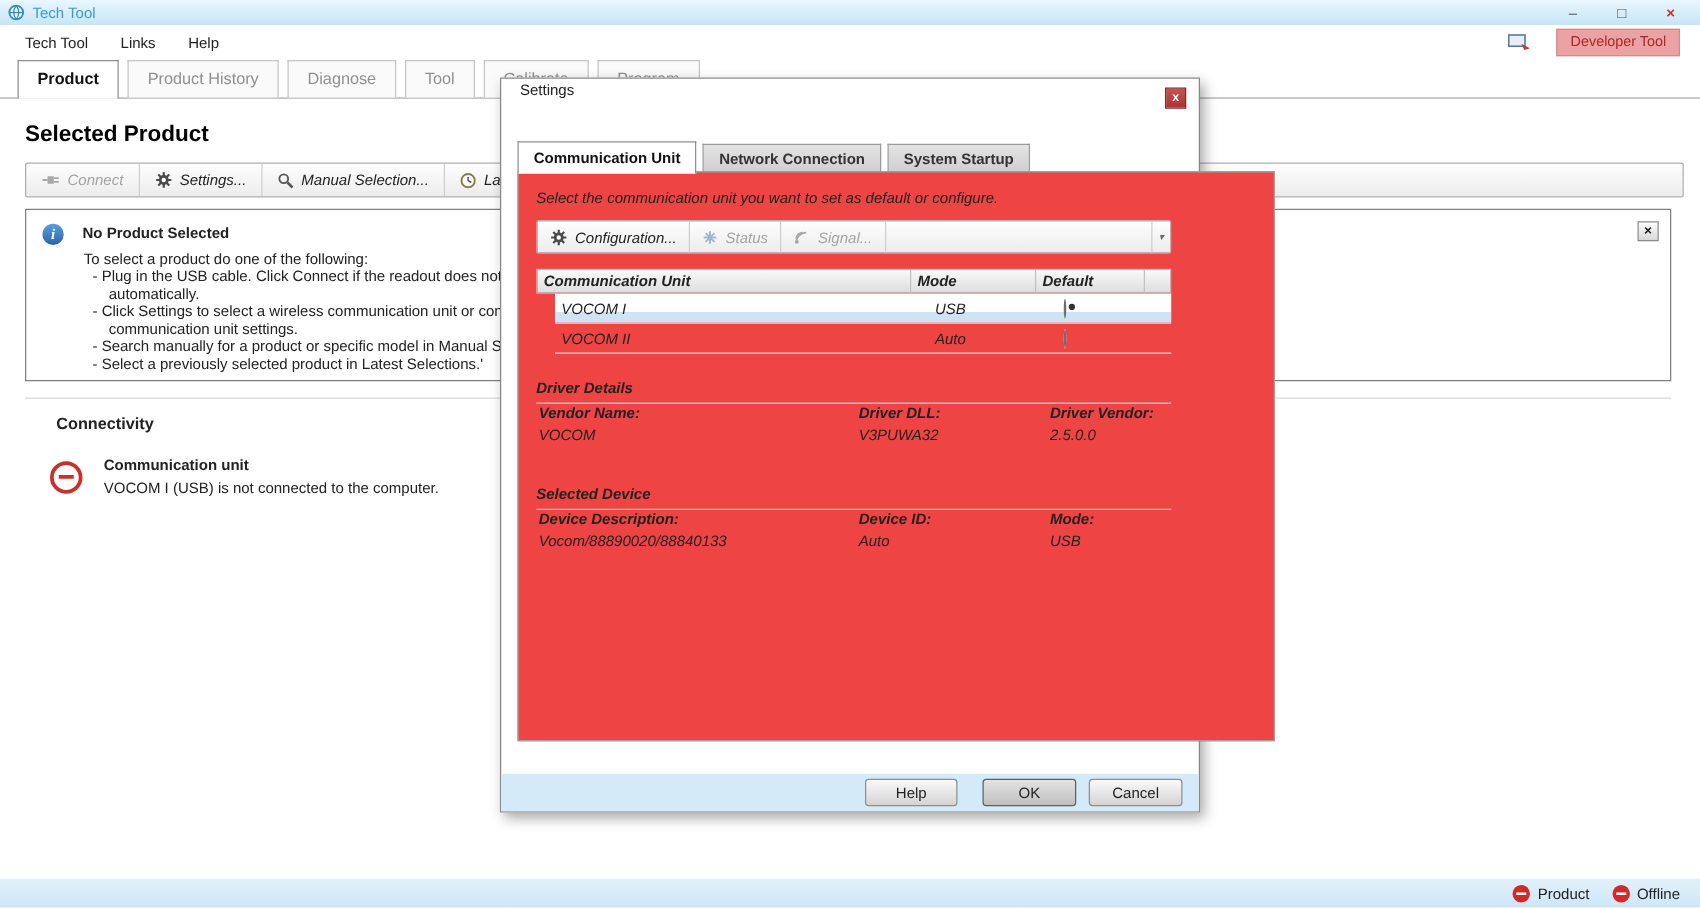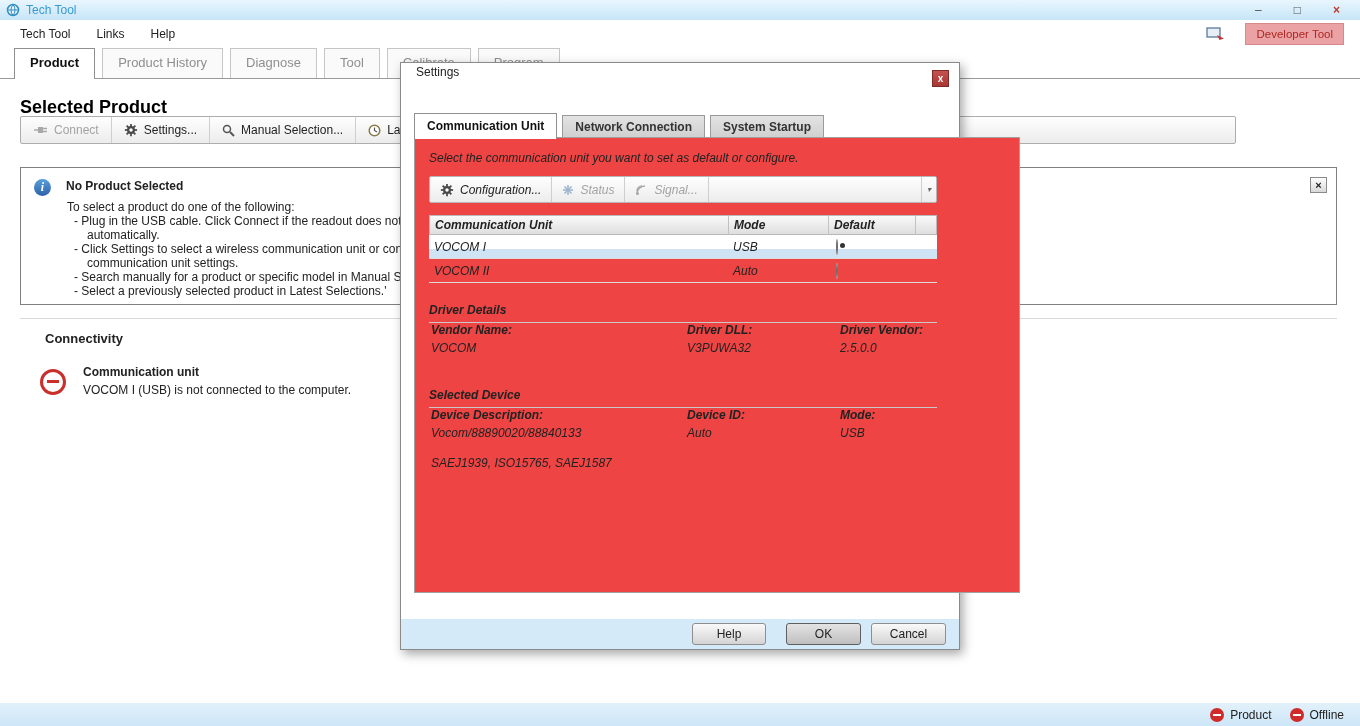--- a/index.html
+++ b/index.html
@@ -31,23 +31,23 @@
     border-bottom:1px solid #9a9a9a;display:flex;align-items:flex-end;padding-left:14px;}
   .tab{height:30px;line-height:28px;padding:0 15px;margin-right:7px;font-size:13px;
     border:1px solid #c6c6c6;border-bottom:none;background:#fafafa;color:#8f8f8f;}
   .tab.active{height:31px;margin-bottom:-1px;background:#fff;color:#111;
     font-weight:bold;border-color:#8f8f8f;position:relative;z-index:2;}
 
   
   .main{position:absolute;left:0;top:79px;width:1360px;bottom:23px;background:#fff;}
   .page-title{position:absolute;left:20px;top:18px;font-size:18px;font-weight:bold;color:#000;}
 
-  .main-toolbar{position:absolute;left:20px;top:37px;width:1216px;height:28px;
+  .main-toolbar{position:absolute;left:20px;top:51px;width:1327px;height:28px;
     border:1px solid #adadad;border-radius:2px;background:linear-gradient(#fefefe,#ececec);
-    display:flex;align-items:stretch;}
+    display:flex;align-items:stretch;font-style:italic;}
   .tb-btn{display:flex;align-items:center;gap:6px;padding:0 12px;border-right:1px solid #cfcfcf;color:#222;}
   .tb-btn.disabled{color:#a3a3a3;}
 
   .info-box{position:absolute;left:20px;top:88px;width:1317px;height:138px;
     border:1px solid #808080;background:#fff;}
   .info-icon{position:absolute;left:13px;top:11px;width:17px;height:17px;border-radius:50%;
     background:linear-gradient(#5aa0dc,#2c62a8);color:#fff;text-align:center;line-height:17px;
     font-family:"Liberation Serif",serif;font-style:italic;font-weight:bold;font-size:12px;}
   .info-title{position:absolute;left:45px;top:11px;font-weight:bold;}
   .info-intro{position:absolute;left:46px;top:32px;}
@@ -95,21 +95,21 @@
   .dlg-tb-btn{display:flex;align-items:center;gap:6px;padding:0 10px;border-right:1px solid #cfcfcf;color:#222;}
   .dlg-tb-btn.disabled{color:#a3a3a3;}
   .dlg-tb-overflow{margin-left:auto;display:flex;align-items:center;padding:0 5px;
     border-left:1px solid #cfcfcf;color:#666;font-size:8px;}
 
   .cu-table{position:absolute;left:14px;top:77px;width:508px;}
   .cu-header{display:flex;height:20px;background:linear-gradient(#f9f9f9,#dedede);
     border:1px solid #b9b9b9;font-weight:bold;}
   .cu-h{line-height:19px;padding-left:5px;border-right:1px solid #c2c2c2;}
   .c1{width:299px;} .c2{width:100px;} .c3{width:87px;} .c4{flex:1;border-right:none;}
-  .cu-row{display:flex;height:24px;align-items:center;border-bottom:1px solid #dcdcdc;}
+  .cu-row{display:flex;height:24px;align-items:center;border-bottom:1px solid #dcdcdc;margin-left:15px;}
   .cu-row.selected{background:linear-gradient(#ffffff 0%,#ffffff 62%,#cfe3f5 62%,#cfe3f5 100%);}
   .cu-cell{padding-left:5px;}
   .radio{width:13px;height:13px;border:1px solid #6e6e6e;border-radius:50%;background:#fff;
     margin-left:8px;position:relative;}
   .radio.checked::after{content:"";position:absolute;left:3px;top:3px;width:5px;height:5px;
     border-radius:50%;background:#333;}
 
   .dlg-section{position:absolute;left:14px;width:508px;}
   .sec-driver{top:165px;} .sec-device{top:250px;}
   .sec-title{font-weight:bold;padding-bottom:5px;border-bottom:1px solid #c9c9c9;}
@@ -334,21 +334,20 @@
       <div class="sec-title">Selected Device</div>
       <div class="fields">
         <div class="lbl">Device Description:</div>
         <div class="lbl">Device ID:</div>
         <div class="lbl">Mode:</div>
         <div class="val">Vocom/88890020/88840133</div>
         <div class="val">Auto</div>
         <div class="val">USB</div>
       </div>
       <div class="protocols">
-        <div class="val">SAEJ1939, ISO15765, SAEJ1587</div>
       </div>
     </div>
   </div>
 
   <div class="dlg-footer">
     <div class="btn btn-help">Help</div>
     <div class="btn btn-ok">OK</div>
     <div class="btn btn-cancel">Cancel</div>
   </div>
 </div>

